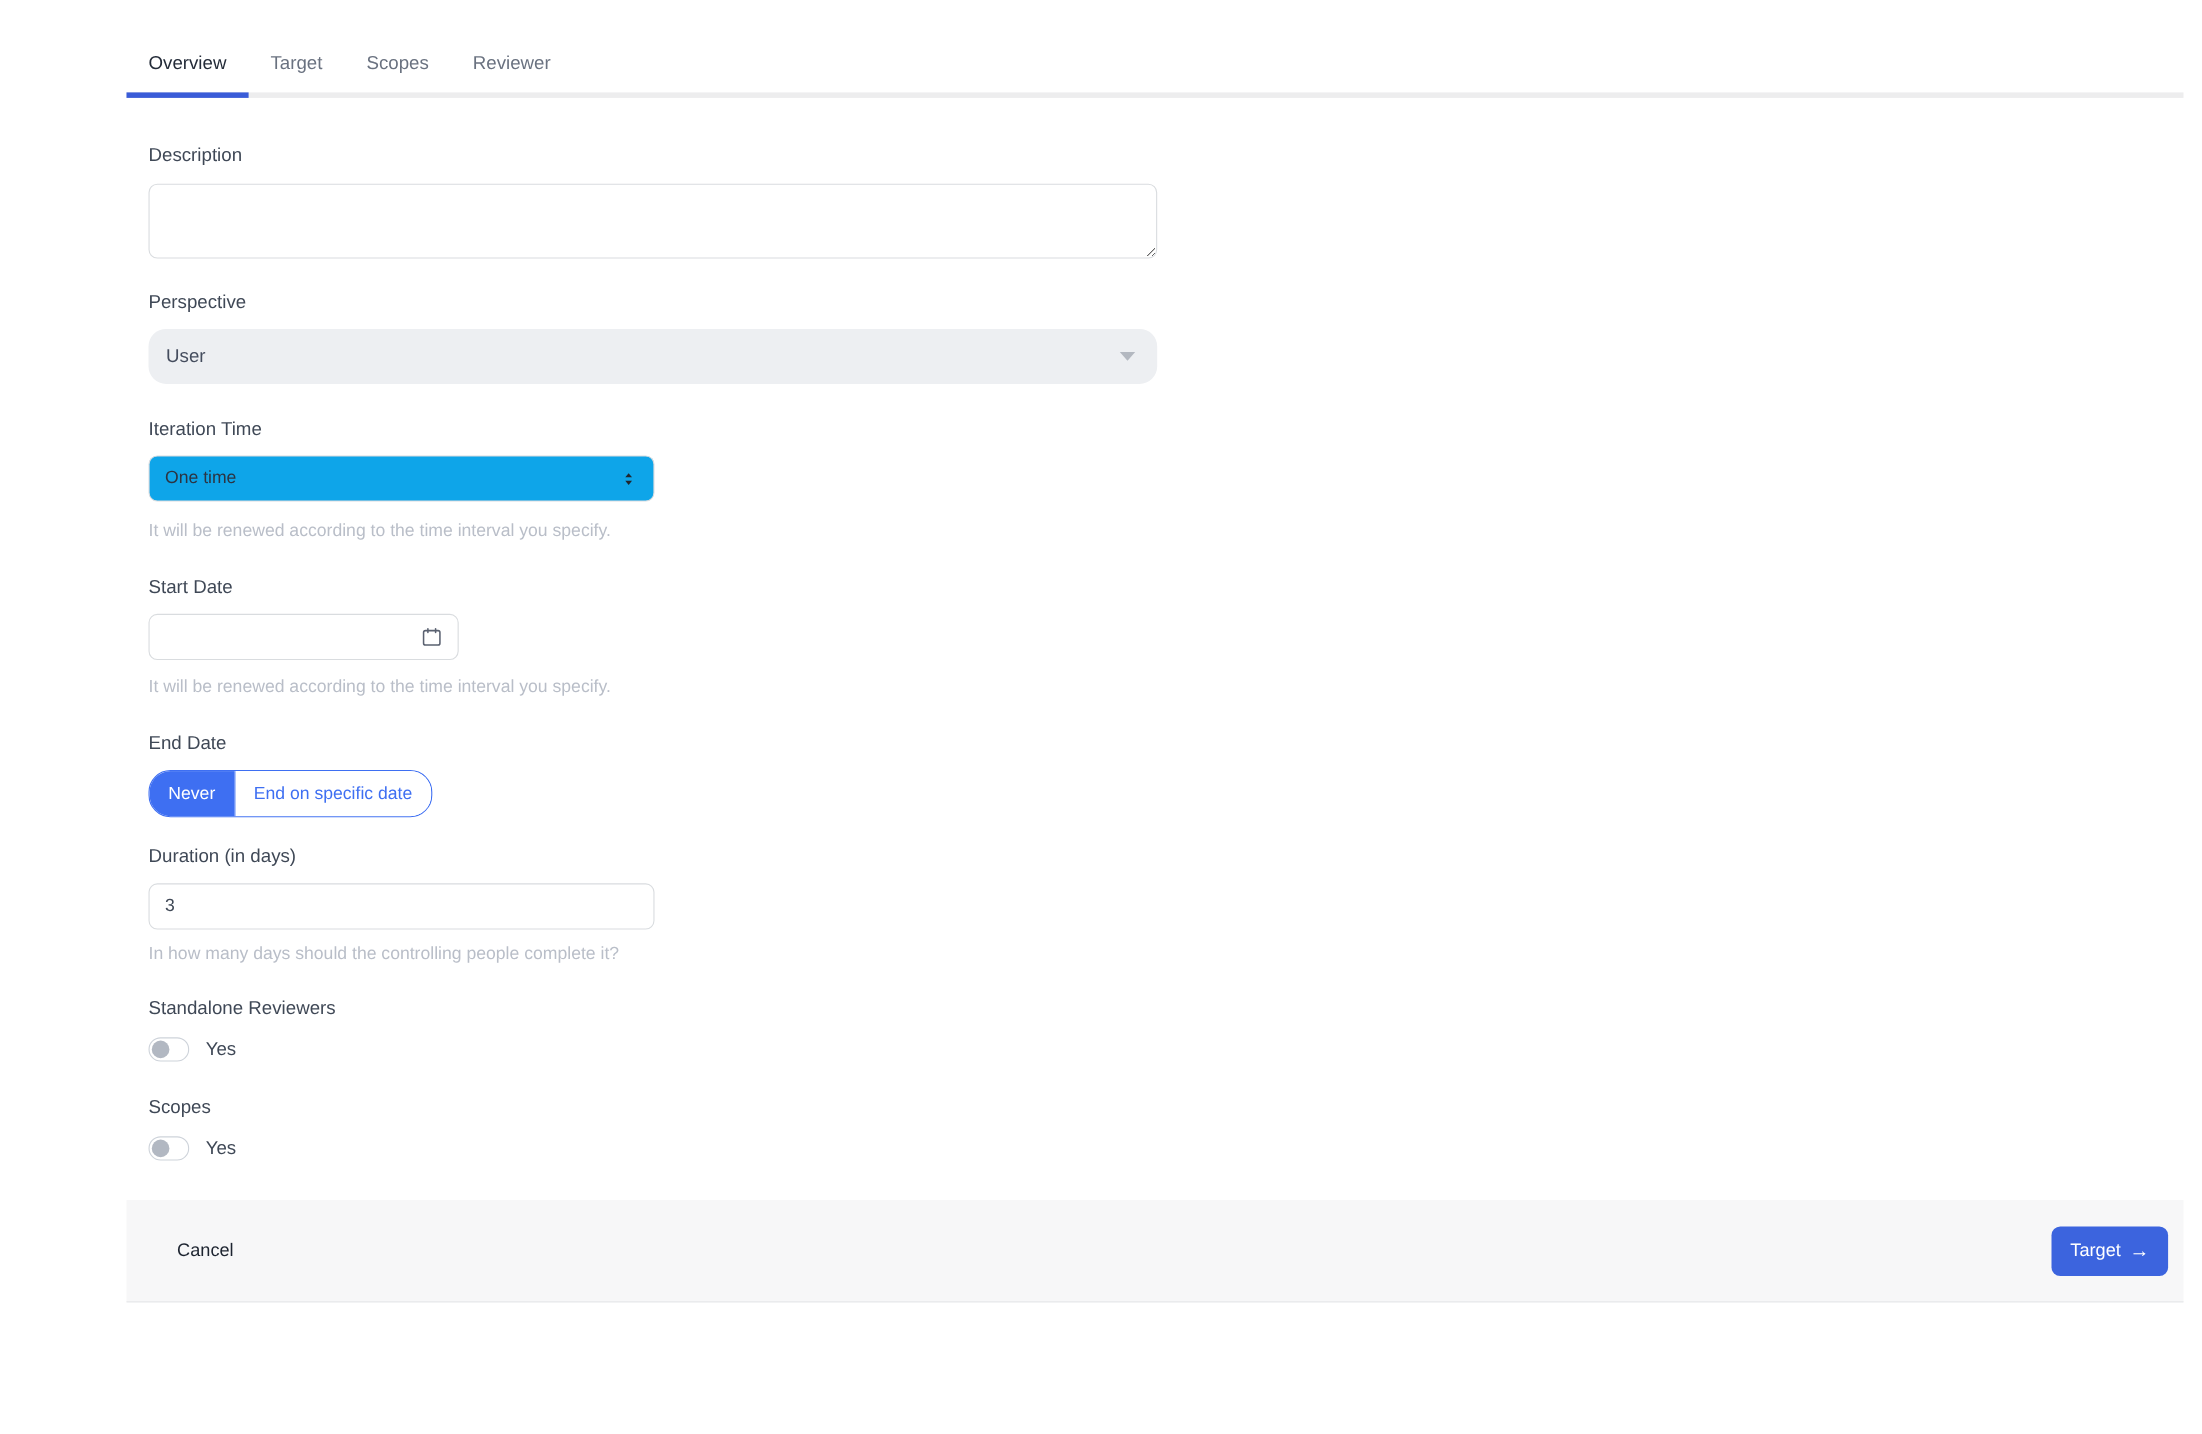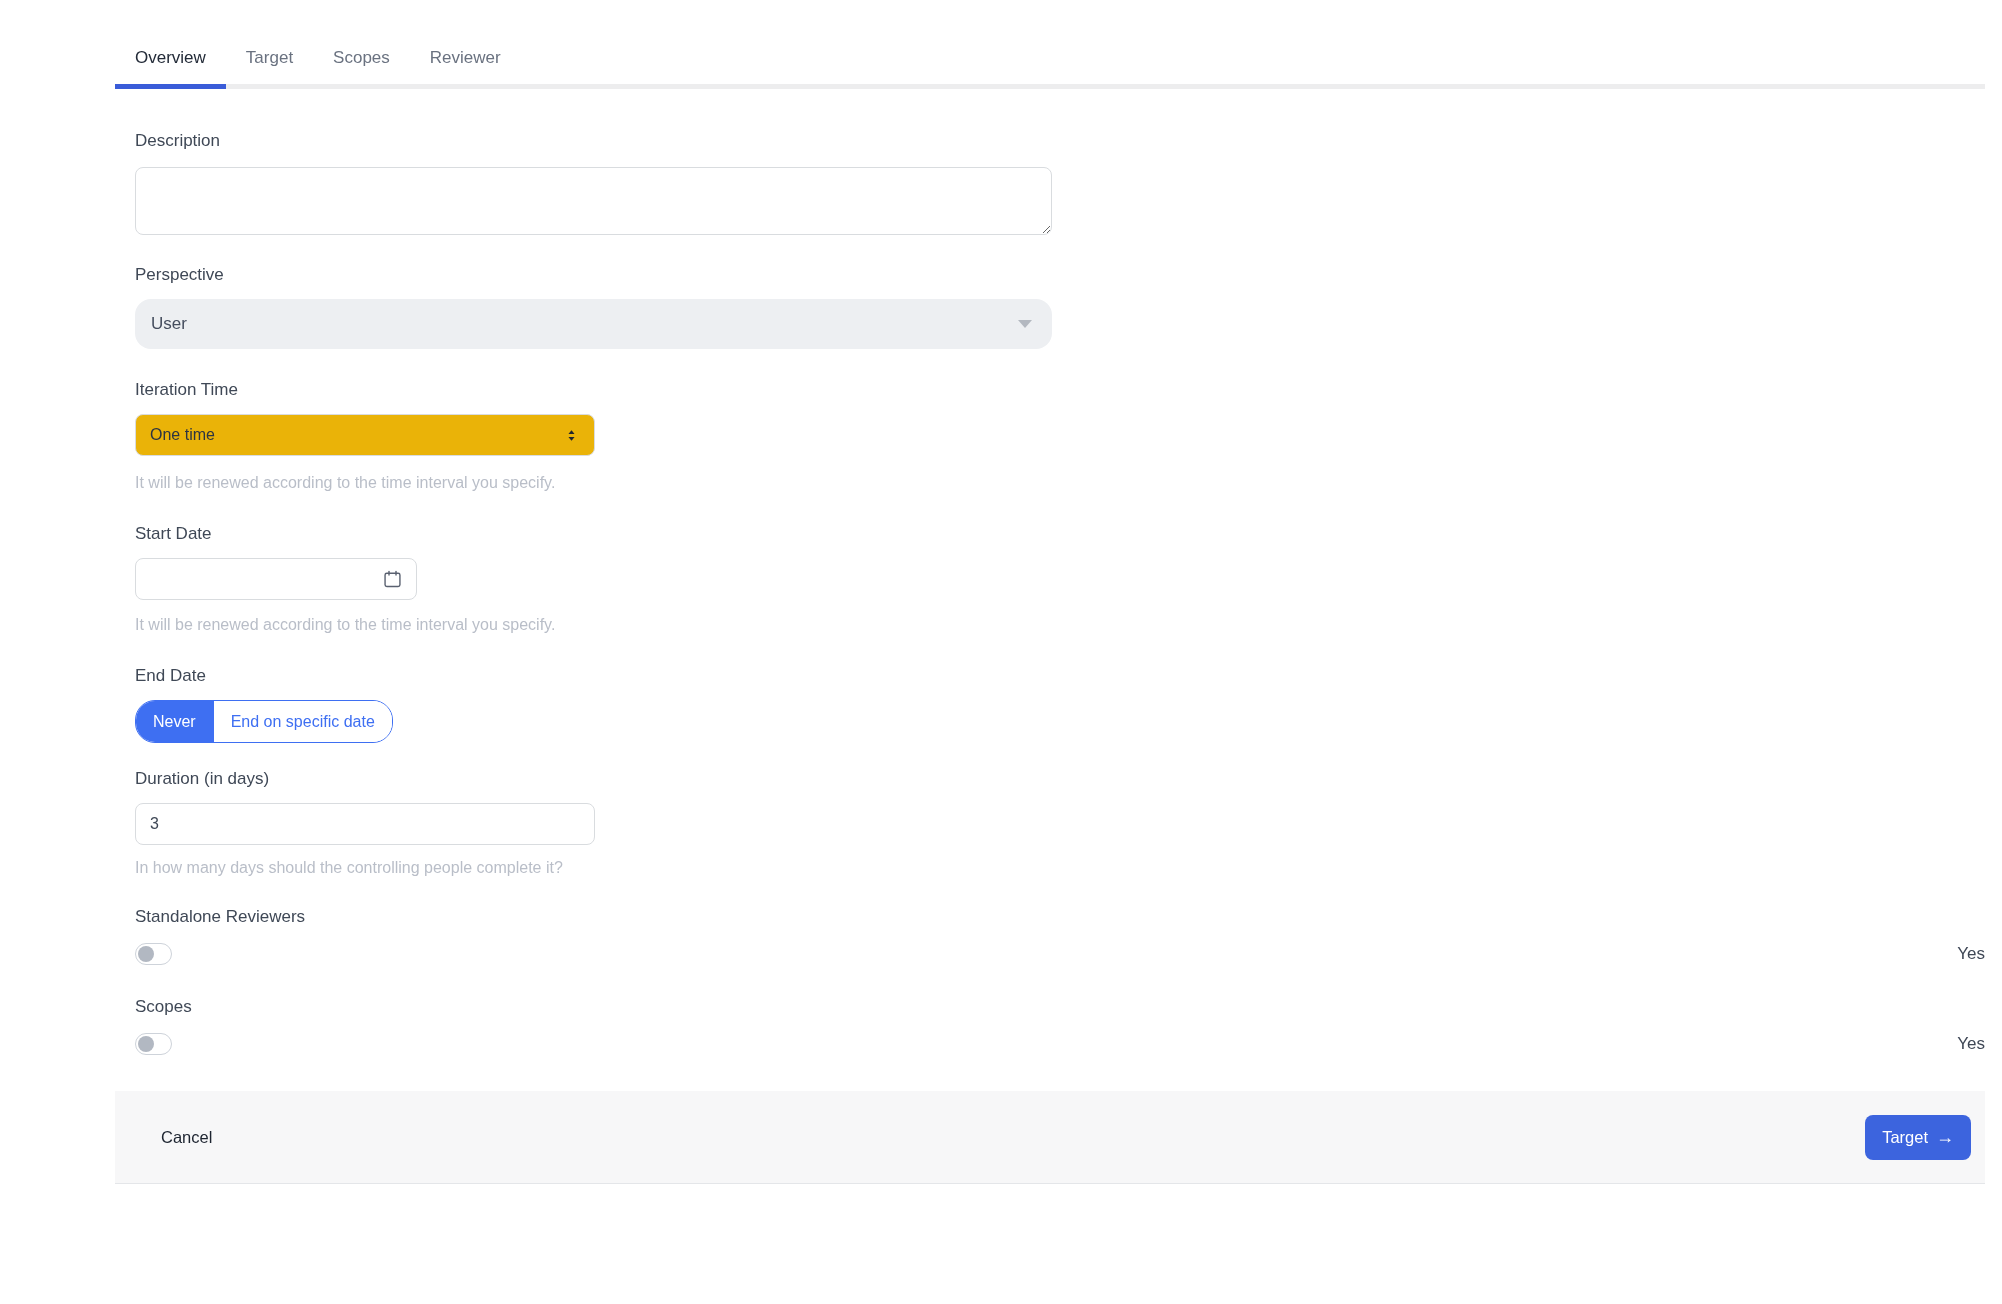--- a/index.html
+++ b/index.html
@@ -96,21 +96,21 @@
     width: 0; height: 0;
     border-left: 7px solid transparent;
     border-right: 7px solid transparent;
     border-top: 8px solid #b3b8c0;
   }
 
   .select {
     width: 460px; height: 42px;
     border: 1px solid var(--border, #d9dcdf);
     border-radius: 8px;
-    background: #eab308;
+    background: #0ea5e9;
     display: flex; align-items: center;
     padding: 0 14px;
     font-size: 16px; color: #2c3442;
     cursor: pointer;
   }
   .select .updown { margin-left: auto; display: flex; }
 
   .date-wrap { position: relative; width: 282px; }
   .date-input { width: 282px; padding-right: 44px; }
   .cal-icon {
@@ -134,21 +134,21 @@
     background: #fff;
     color: var(--accent-bright, #3e6ff2);
     cursor: pointer;
     white-space: nowrap;
   }
   .seg + .seg { border-left: 1px solid var(--accent-bright, #3e6ff2); }
   .seg.active { background: var(--accent-bright, #3e6ff2); color: #fff; }
 
   .num-input { width: 460px; }
 
-  .toggle-row { display: flex; align-items: center; justify-content: space-between; }
+  .toggle-row { display: flex; align-items: center; }
   .toggle {
     width: 37px; height: 22px;
     border: 1px solid #ced3da;
     border-radius: 12px;
     background: #fff;
     position: relative;
     cursor: pointer;
     flex: 0 0 auto;
   }
   .toggle .knob {

